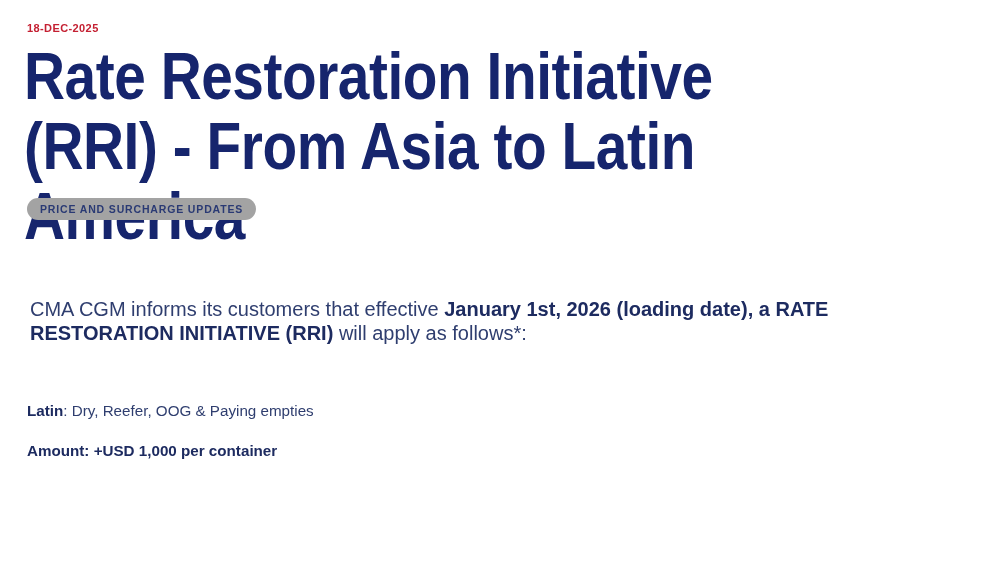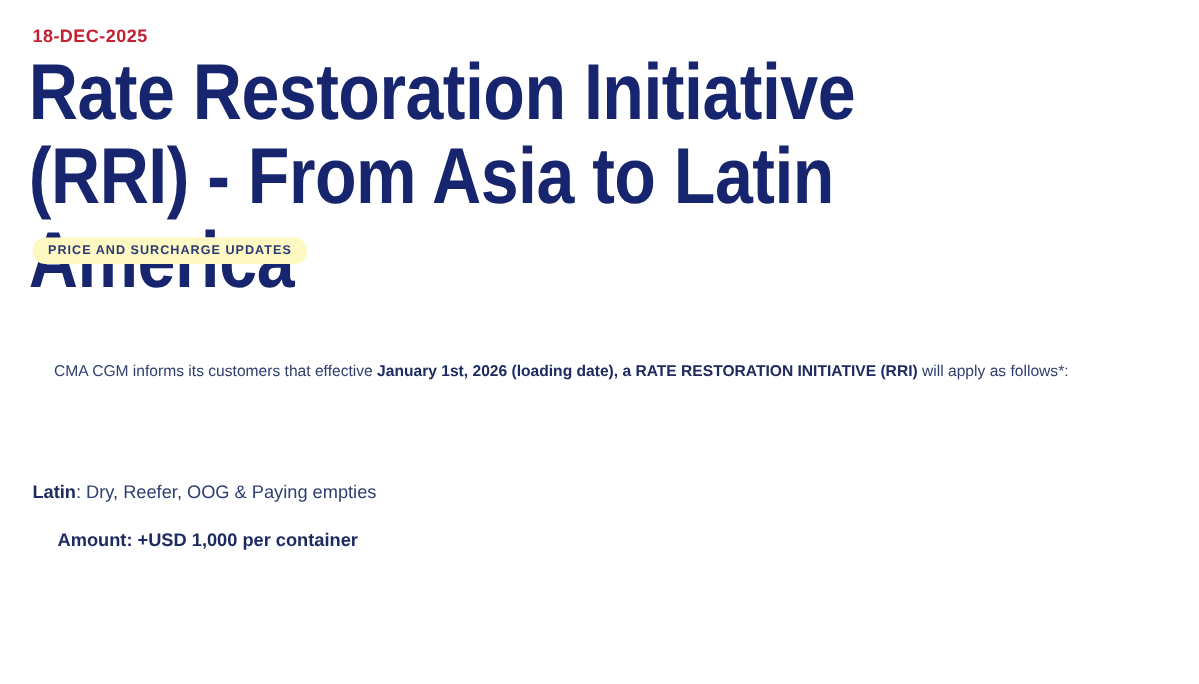--- a/index.html
+++ b/index.html
@@ -22,21 +22,21 @@
     height: 570px;
     box-sizing: border-box;
     padding: 0 27px;
   }
 
   
   .date-eyebrow {
     position: absolute;
     left: 27px;
     top: 23px;
-    font-size: 15px;
+    font-size: 11px;
     font-weight: 700;
     letter-spacing: 0.4px;
     color: #c42032;
     line-height: 1;
     white-space: nowrap;
   }
 
   
   .headline {
     position: absolute;
@@ -56,40 +56,40 @@
   }
 
   
   .tag-row {
     position: absolute;
     left: 27px;
     top: 198px;
   }
   .tag-pill {
     display: inline-block;
-    background: #fef9c3;
+    background: #a3a3a3;
     color: #2a3a74;
     border-radius: 11px;
     padding: 5px 13px 5px 13px;
     font-size: 10.5px;
     font-weight: 700;
     letter-spacing: 0.85px;
     line-height: 12px;
     text-transform: uppercase;
     white-space: nowrap;
   }
 
   
   .intro {
     position: absolute;
-    left: 45px;
+    left: 30px;
     top: 297px;
     width: 935px;
     margin: 0;
-    font-size: 13px;
+    font-size: 20px;
     line-height: 24px;
     color: #2f3e6f;
   }
   .intro b { font-weight: 700; color: #1d2b60; }
 
   .details {
     position: absolute;
     left: 27px;
     top: 401px;
     width: 935px;
@@ -102,21 +102,20 @@
     white-space: nowrap;
   }
   .detail-line:last-child { margin-bottom: 0; }
   .detail-line .lbl {
     font-weight: 700;
     color: #1d2b60;
   }
   .detail-line.all-bold {
     font-weight: 700;
     color: #1d2b60;
-    margin-left: 21px;
   }
 </style>
 </head>
 <body>
 
 <div class="page">
 
   <div class="date-eyebrow">18-DEC-2025</div>
 
   <h1 class="headline">Rate Restoration Initiative (RRI) - From Asia to Latin America</h1>

